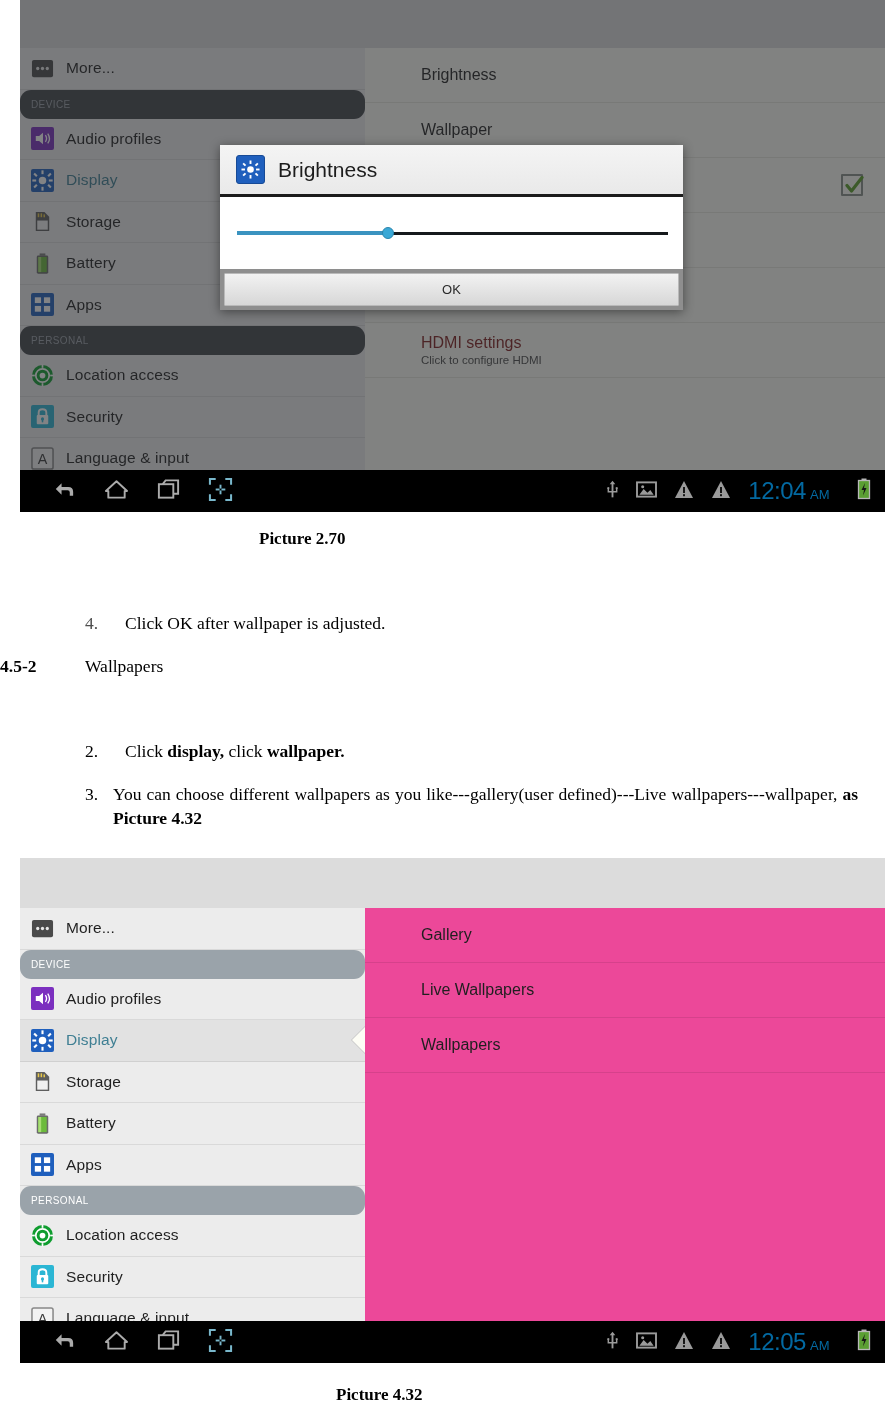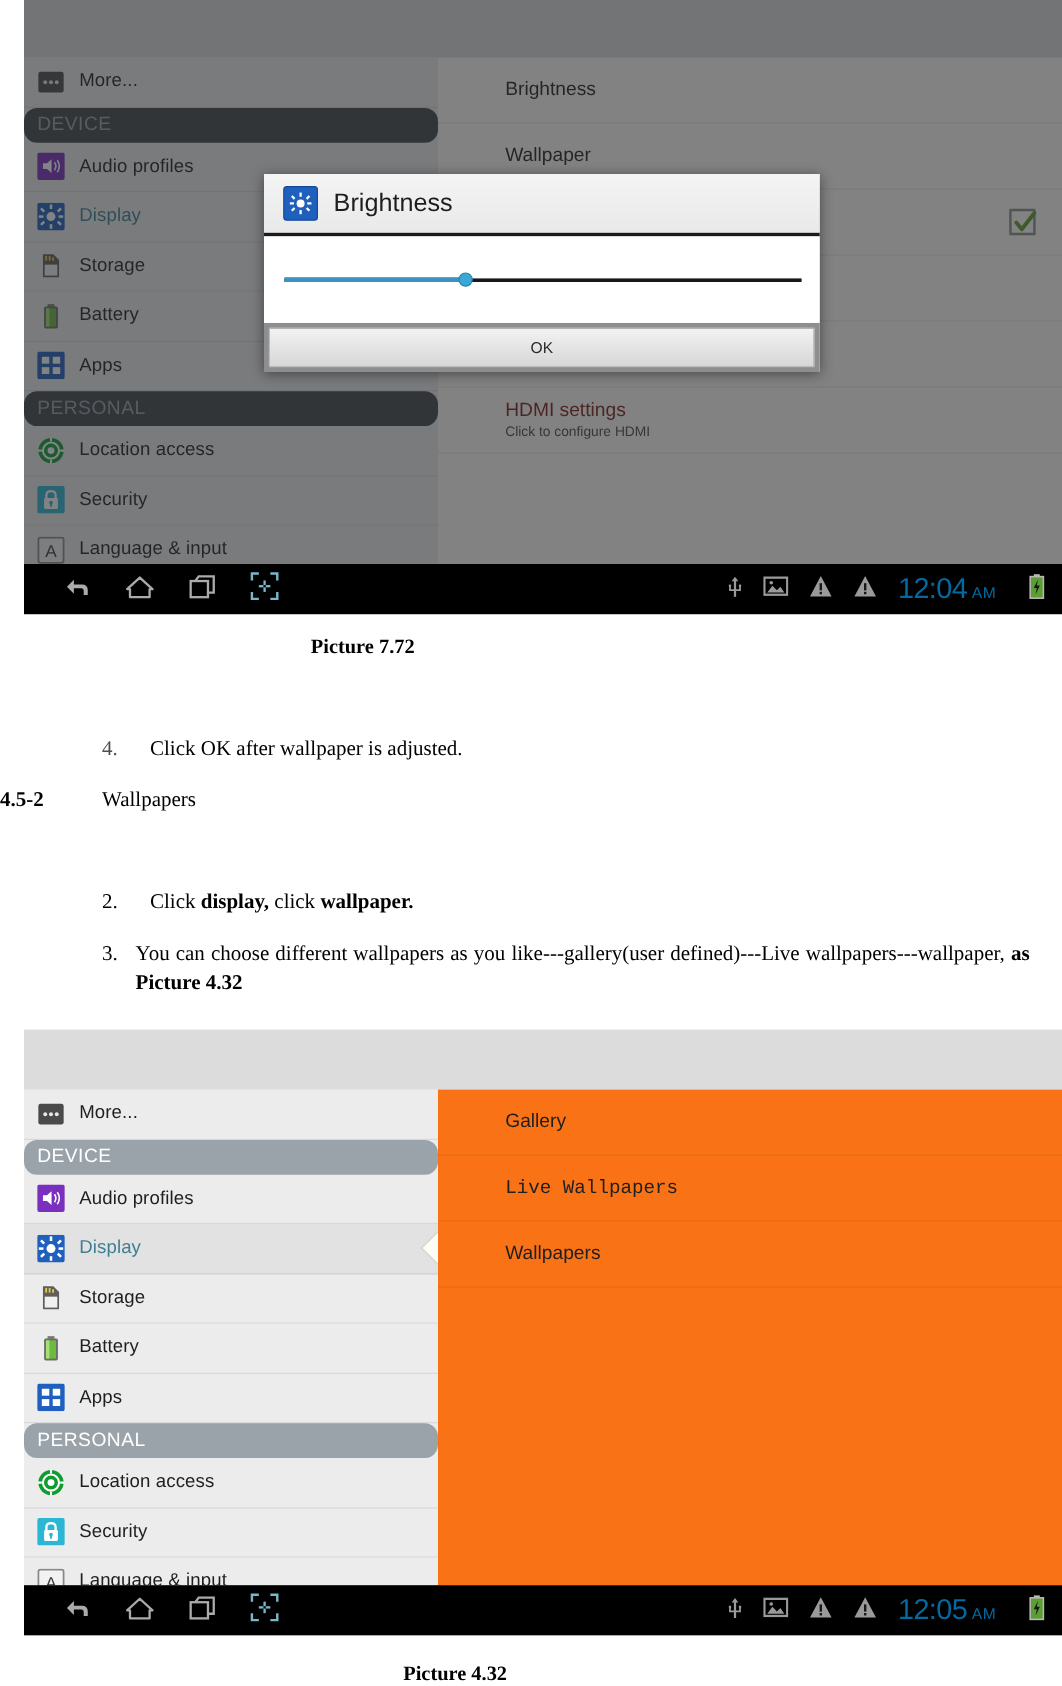--- a/index.html
+++ b/index.html
@@ -59,21 +59,21 @@
   .row .label {
     font-size: 15.5px;
     letter-spacing: 0.1px;
     white-space: nowrap;
   }
   .group-header {
     display: flex;
     align-items: center;
     height: 29px;
     padding-left: 11px;
-    font-size: 16px;
+    font-size: 10px;
     letter-spacing: 0.4px;
     border-radius: 11px;
   }
 
   .icon-box {
     width: 23px; height: 23px;
     margin-right: 12px;
     flex: 0 0 23px;
     position: relative;
     border-radius: 2px;
@@ -543,21 +543,21 @@
           <svg width="14" height="22" viewBox="0 0 14 22">
             <rect x="4.5" y="0.5" width="5" height="2" fill="#d9d9d9"></rect>
             <rect x="1.5" y="2.5" width="11" height="18" fill="#6cbb3c" stroke="#d9d9d9" stroke-width="1.3"></rect>
             <path d="M8 5 L4.5 12 L7 12 L6 17.5 L9.5 10 L7 10 Z" fill="#1a1a1a"></path>
           </svg>
         </span>
       </div>
     </div>
   </div>
 
-  <div class="caption" style="left:259px; top:529px;">Picture 7.72</div>
+  <div class="caption" style="left:259px; top:529px;">Picture 2.70</div>
 
   <div class="doctext" style="left:85px; top:612px; width:700px;">
     <span class="num" style="width:40px; color:#4d4d4d;">4.</span><span>Click OK after wallpaper is adjusted.</span>
   </div>
 
   <div class="doctext" style="left:0px; top:655px; width:700px;">
     <b class="num" style="width:85px;">4.5-2</b><span>Wallpapers</span>
   </div>
 
 
@@ -691,26 +691,26 @@
           <div class="row">
             <span class="icon-box">
               <svg width="23" height="23" viewBox="0 0 24 24">
                 <rect x="1" y="1" width="22" height="22" rx="2" fill="#f2f2f2" stroke="#888888" stroke-width="1.6"></rect>
                 <text x="12" y="18" font-family="Liberation Sans, sans-serif" font-size="15" text-anchor="middle" fill="#3a3a3a">A</text>
               </svg>
             </span>
             <span class="label" style="color: rgb(31, 31, 31);">Language &amp; input</span>
           </div>
         </div>
-      <div class="content" id="s2-content" style="background:#f97316;">
+      <div class="content" id="s2-content" style="background:#ec4899;">
           <div class="crow" style="height: 55px;">
             <span class="ctitle" style="color: rgb(31, 31, 31);">Gallery</span>
           </div>
           <div class="crow" style="height: 55px;">
-            <span class="ctitle" style="color: rgb(31, 31, 31); font-family: Liberation Mono, monospace;">Live Wallpapers</span>
+            <span class="ctitle" style="color: rgb(31, 31, 31);">Live Wallpapers</span>
           </div>
           <div class="crow" style="height: 55px;">
             <span class="ctitle" style="color: rgb(31, 31, 31);">Wallpapers</span>
           </div>
         </div>
     </div>
 
     <div class="navbar">
       <div class="nav-left">
         <span class="nav-icon">

